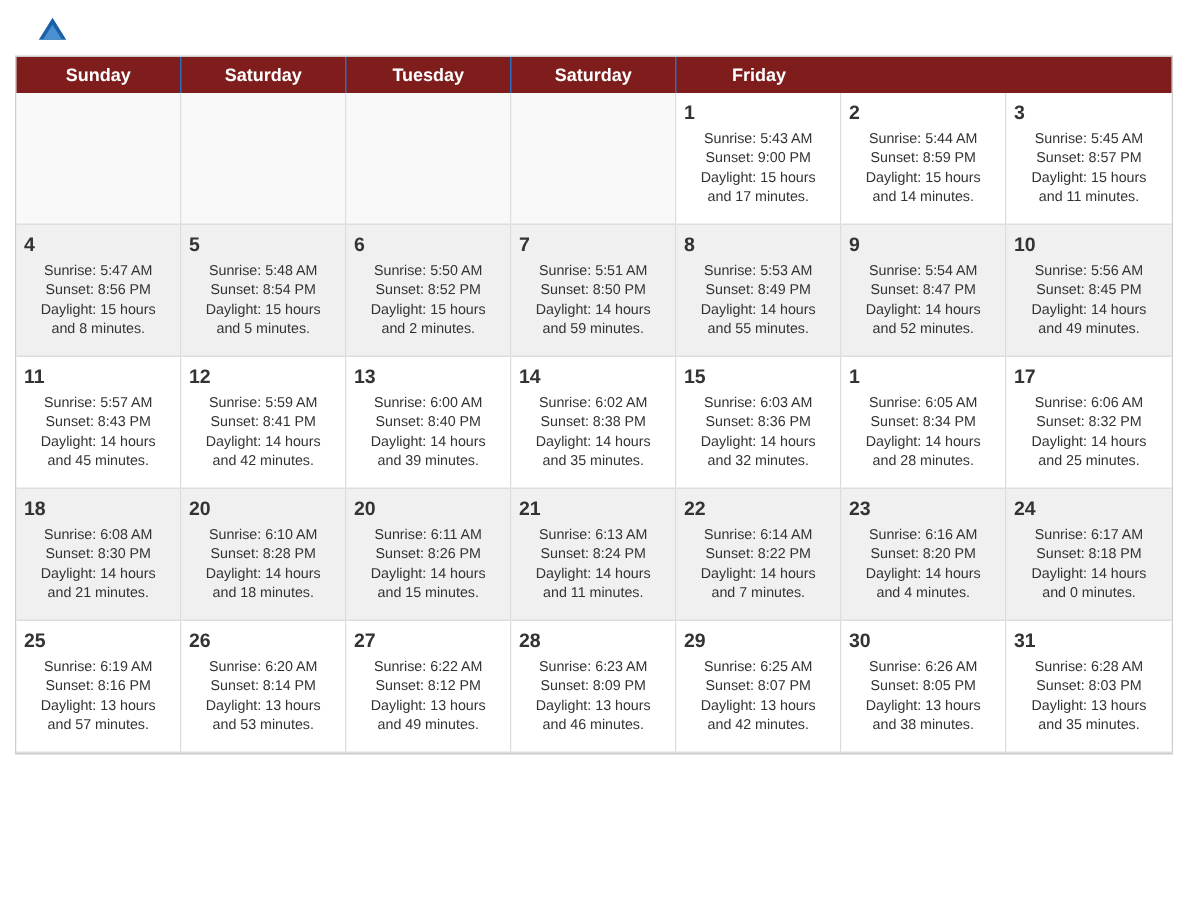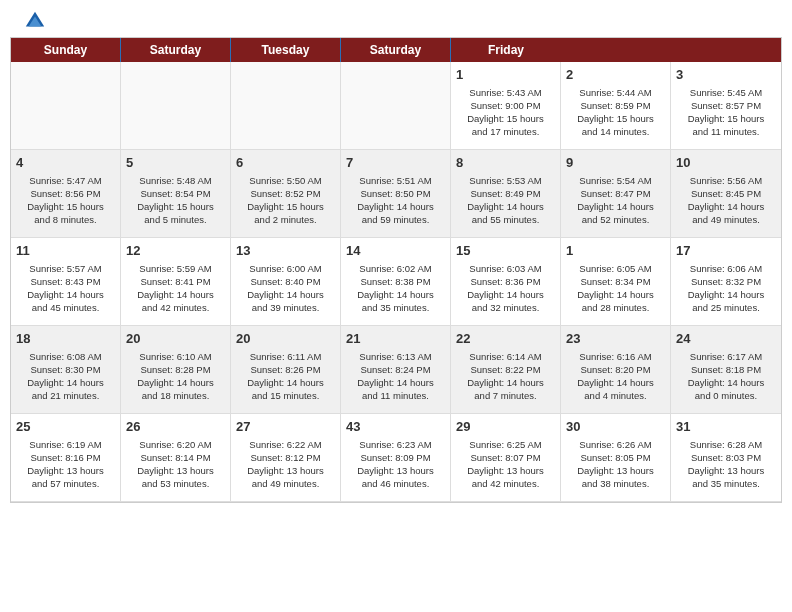--- a/index.html
+++ b/index.html
@@ -171,21 +171,21 @@
         </div>
         <div class="cal-cell">
           <div class="day-num">26</div>
           <div class="day-info">Sunrise: 6:20 AM<br>Sunset: 8:14 PM<br>Daylight: 13 hours<br>and 53 minutes.</div>
         </div>
         <div class="cal-cell">
           <div class="day-num">27</div>
           <div class="day-info">Sunrise: 6:22 AM<br>Sunset: 8:12 PM<br>Daylight: 13 hours<br>and 49 minutes.</div>
         </div>
         <div class="cal-cell">
-          <div class="day-num">43</div>
+          <div class="day-num">28</div>
           <div class="day-info">Sunrise: 6:23 AM<br>Sunset: 8:09 PM<br>Daylight: 13 hours<br>and 46 minutes.</div>
         </div>
         <div class="cal-cell">
           <div class="day-num">29</div>
           <div class="day-info">Sunrise: 6:25 AM<br>Sunset: 8:07 PM<br>Daylight: 13 hours<br>and 42 minutes.</div>
         </div>
         <div class="cal-cell">
           <div class="day-num">30</div>
           <div class="day-info">Sunrise: 6:26 AM<br>Sunset: 8:05 PM<br>Daylight: 13 hours<br>and 38 minutes.</div>
         </div>

